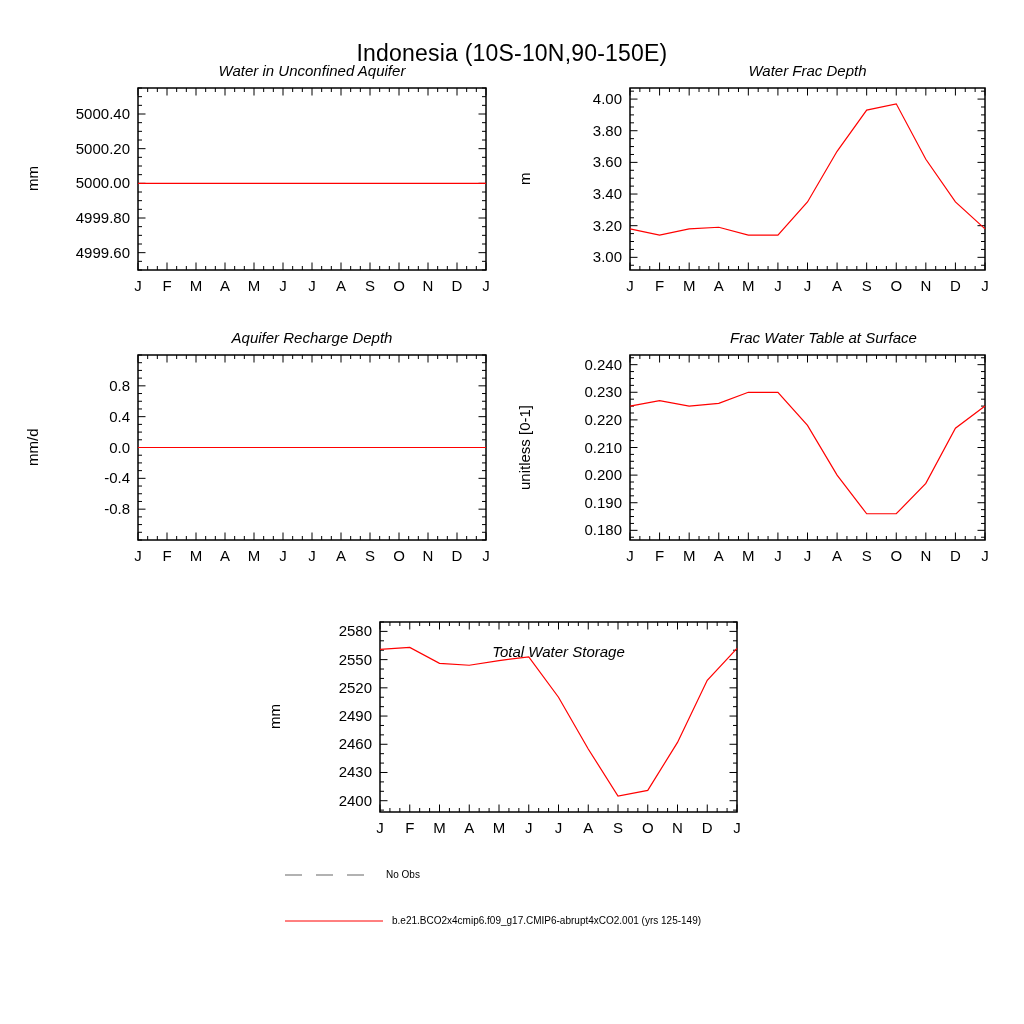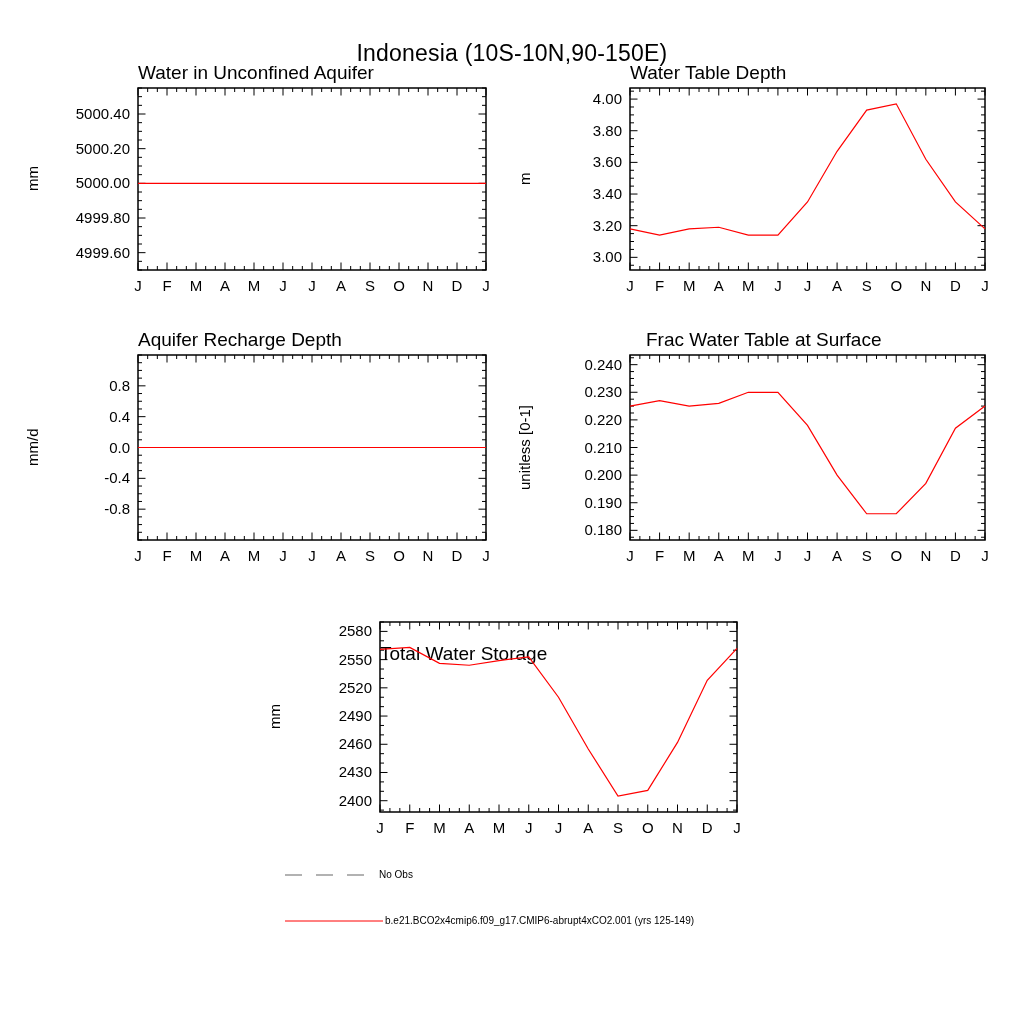--- a/index.html
+++ b/index.html
@@ -6,31 +6,31 @@
   body{
     width:1024px;height:1024px;position:relative;background:#ffffff;color:#000;
     font-family:"Liberation Sans", sans-serif;overflow:hidden;
   }
   .main-title{
     position:absolute;top:24px;left:0;width:100%;text-align:center;
     font-size:23px;letter-spacing:0.2px;margin-top:16px;
   }
   .panel{position:absolute;}
   .chart-title{
-    position:absolute;top:-19px;text-align:left;font-size:19px;line-height:1;
+    position:absolute;top:-19px;text-align:center;font-size:15px;line-height:1;font-style:italic;
   }
   .ylabel{
     position:absolute;left:0;top:6px;width:24px;
     display:flex;align-items:center;justify-content:center;
     writing-mode:vertical-rl;transform:rotate(180deg);
     font-size:15px;white-space:nowrap;
   }
   svg.plot{position:absolute;left:0;top:0;overflow:visible;display:block;}
   svg text{font-family:"Liberation Sans", sans-serif;}
-  .legend-row{position:absolute;display:flex;align-items:center;gap:0;}
+  .legend-row{position:absolute;display:flex;align-items:center;gap:7px;}
   .legend-label{font-size:10px;white-space:nowrap;}
 </style>
 </head>
 <body>
 
 <div class="main-title">Indonesia (10S-10N,90-150E)</div>
 
 <div class="panel" style="left:20px;top:82px;">
   <div class="chart-title" style="left:118px;width:348px;">Water in Unconfined Aquifer</div>
   <div class="ylabel" style="height:182px;">mm</div>
@@ -174,21 +174,21 @@
         <text x="408" y="209" text-anchor="middle">N</text>
         <text x="437" y="209" text-anchor="middle">D</text>
         <text x="466" y="209" text-anchor="middle">J</text>
       </g>
       <rect x="118" y="6" width="348" height="182" fill="none" stroke="#000" stroke-width="1.5"></rect>
       <polyline points="118.00,101.33 147.00,101.33 176.00,101.33 205.00,101.33 234.00,101.33 263.00,101.33 292.00,101.33 321.00,101.33 350.00,101.33 379.00,101.33 408.00,101.33 437.00,101.33 466.00,101.33" fill="none" stroke="#ff0000" stroke-width="1.2"></polyline>
     </svg>
 </div>
 
 <div class="panel" style="left:512px;top:82px;">
-  <div class="chart-title" style="left:118px;width:355px;">Water Table Depth</div>
+  <div class="chart-title" style="left:118px;width:355px;">Water Frac Depth</div>
   <div class="ylabel" style="height:182px;">m</div>
   <svg class="plot" width="485" height="222" viewBox="0 0 485 222">
       <g stroke="#000" stroke-width="1">
         <line x1="118" y1="175.3391304347826" x2="125.5" y2="175.3391304347826"></line>
         <line x1="465.5" y1="175.3391304347826" x2="473" y2="175.3391304347826"></line>
         <line x1="118" y1="143.6869565217391" x2="125.5" y2="143.6869565217391"></line>
         <line x1="465.5" y1="143.6869565217391" x2="473" y2="143.6869565217391"></line>
         <line x1="118" y1="112.03478260869568" x2="125.5" y2="112.03478260869568"></line>
         <line x1="465.5" y1="112.03478260869568" x2="473" y2="112.03478260869568"></line>
         <line x1="118" y1="80.3826086956522" x2="125.5" y2="80.3826086956522"></line>

